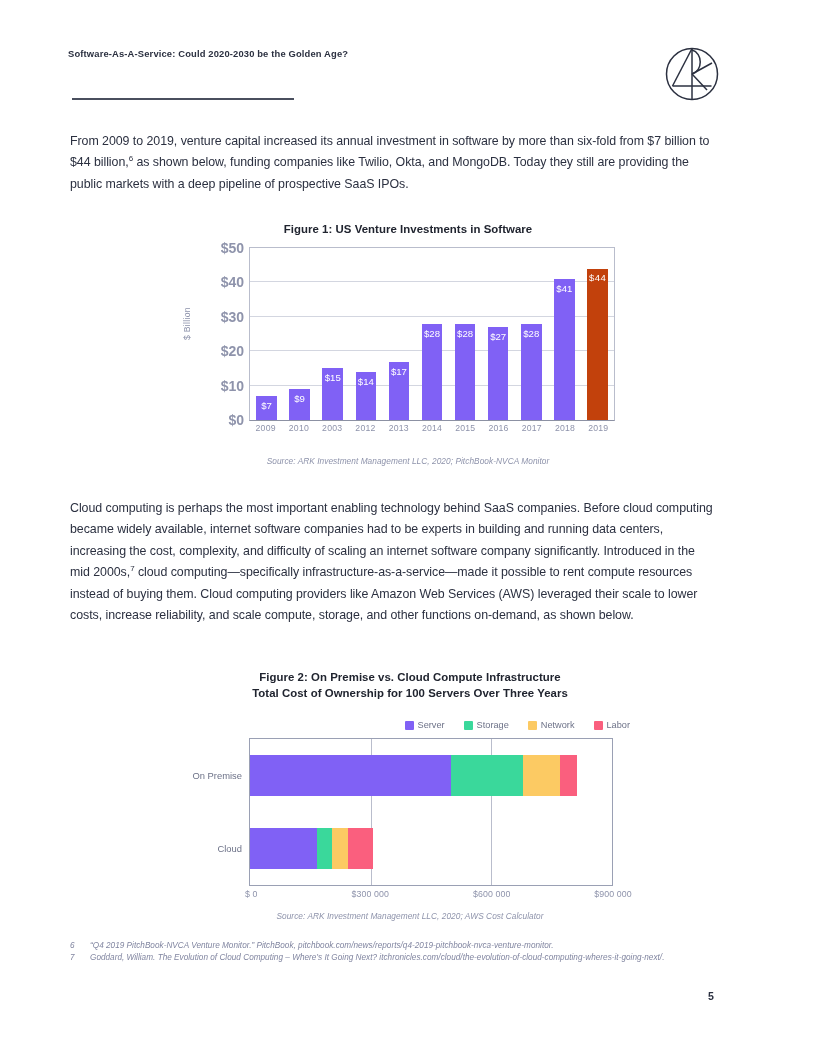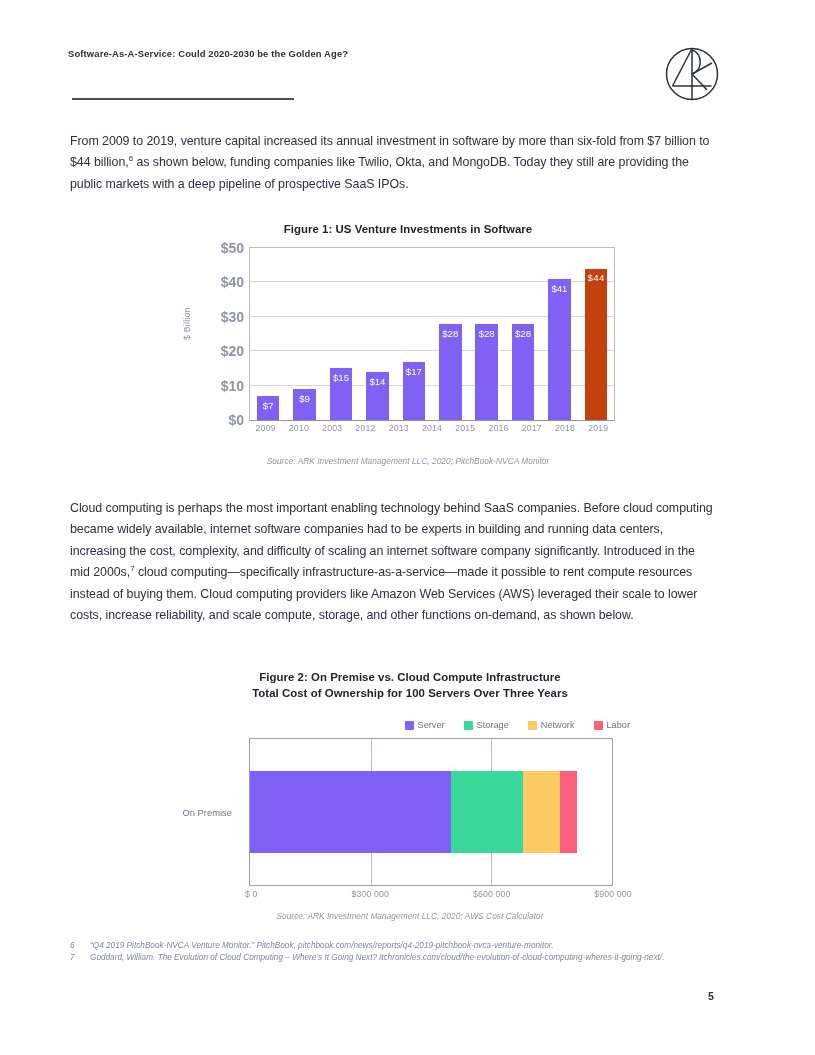--- a/index.html
+++ b/index.html
@@ -256,21 +256,21 @@
     position: relative;
   }
   .f2-stack {
     display: flex;
     height: 56%;
   }
   .f2-seg { height: 100%; }
   .f2-catlabel {
     position: absolute;
     right: 100%;
-    margin-right: 18px;
+    margin-right: 8px;
     font-size: 9.4px;
     color: #6d7288;
     white-space: nowrap;
   }
   .f2-xaxis {
     position: absolute;
     left: 99px;
     top: 219px;
     width: 364px;
   }
@@ -400,20 +400,25 @@
             </div>
           </div>
           <div class="f1-barcell">
             <div class="f1-bar" style="height: 56%; background: rgb(128, 97, 245);">
               <div class="f1-barlabel">$28</div>
             </div>
           </div>
           <div class="f1-barcell">
             <div class="f1-bar" style="height: 56%; background: rgb(128, 97, 245);">
               <div class="f1-barlabel">$28</div>
+            </div>
+          </div>
+          <div class="f1-barcell">
+            <div class="f1-bar" style="height: 54%; background: rgb(128, 97, 245);">
+              <div class="f1-barlabel">$27</div>
             </div>
           </div>
           <div class="f1-barcell">
             <div class="f1-bar" style="height: 56%; background: rgb(128, 97, 245);">
               <div class="f1-barlabel">$28</div>
             </div>
           </div>
           <div class="f1-barcell">
             <div class="f1-bar" style="height: 82%; background: rgb(128, 97, 245);">
               <div class="f1-barlabel">$41</div>
@@ -481,20 +486,29 @@
       <div class="f2-rows" id="f2-rows">
           <div class="f2-row">
             <div class="f2-catlabel">On Premise</div>
             <div class="f2-stack">
               <div class="f2-seg" style="background: rgb(128, 97, 245); width: 201.413px;"></div>
               <div class="f2-seg" style="background: rgb(58, 216, 155); width: 71.1822px;"></div>
               <div class="f2-seg" style="background: rgb(252, 202, 99); width: 37.2089px;"></div>
               <div class="f2-seg" style="background: rgb(250, 95, 126); width: 16.9867px;"></div>
             </div>
           </div>
+          <div class="f2-row">
+            <div class="f2-catlabel">Cloud</div>
+            <div class="f2-stack">
+              <div class="f2-seg" style="background: rgb(128, 97, 245); width: 67.1378px;"></div>
+              <div class="f2-seg" style="background: rgb(58, 216, 155); width: 14.9644px;"></div>
+              <div class="f2-seg" style="background: rgb(252, 202, 99); width: 16.1778px;"></div>
+              <div class="f2-seg" style="background: rgb(250, 95, 126); width: 25.0756px;"></div>
+            </div>
+          </div>
         </div>
     </div>
 
     <div class="f2-xaxis" id="f2-xaxis">
         <div class="f2-xtick" style="left: 0px; transform: translateX(-4px);">$ 0</div>
         <div class="f2-xtick" style="left: 121.333px; transform: translateX(-50%);">$300 000</div>
         <div class="f2-xtick" style="left: 242.667px; transform: translateX(-50%);">$600 000</div>
         <div class="f2-xtick" style="left: 364px; transform: translateX(-50%);">$900 000</div>
       </div>
 

